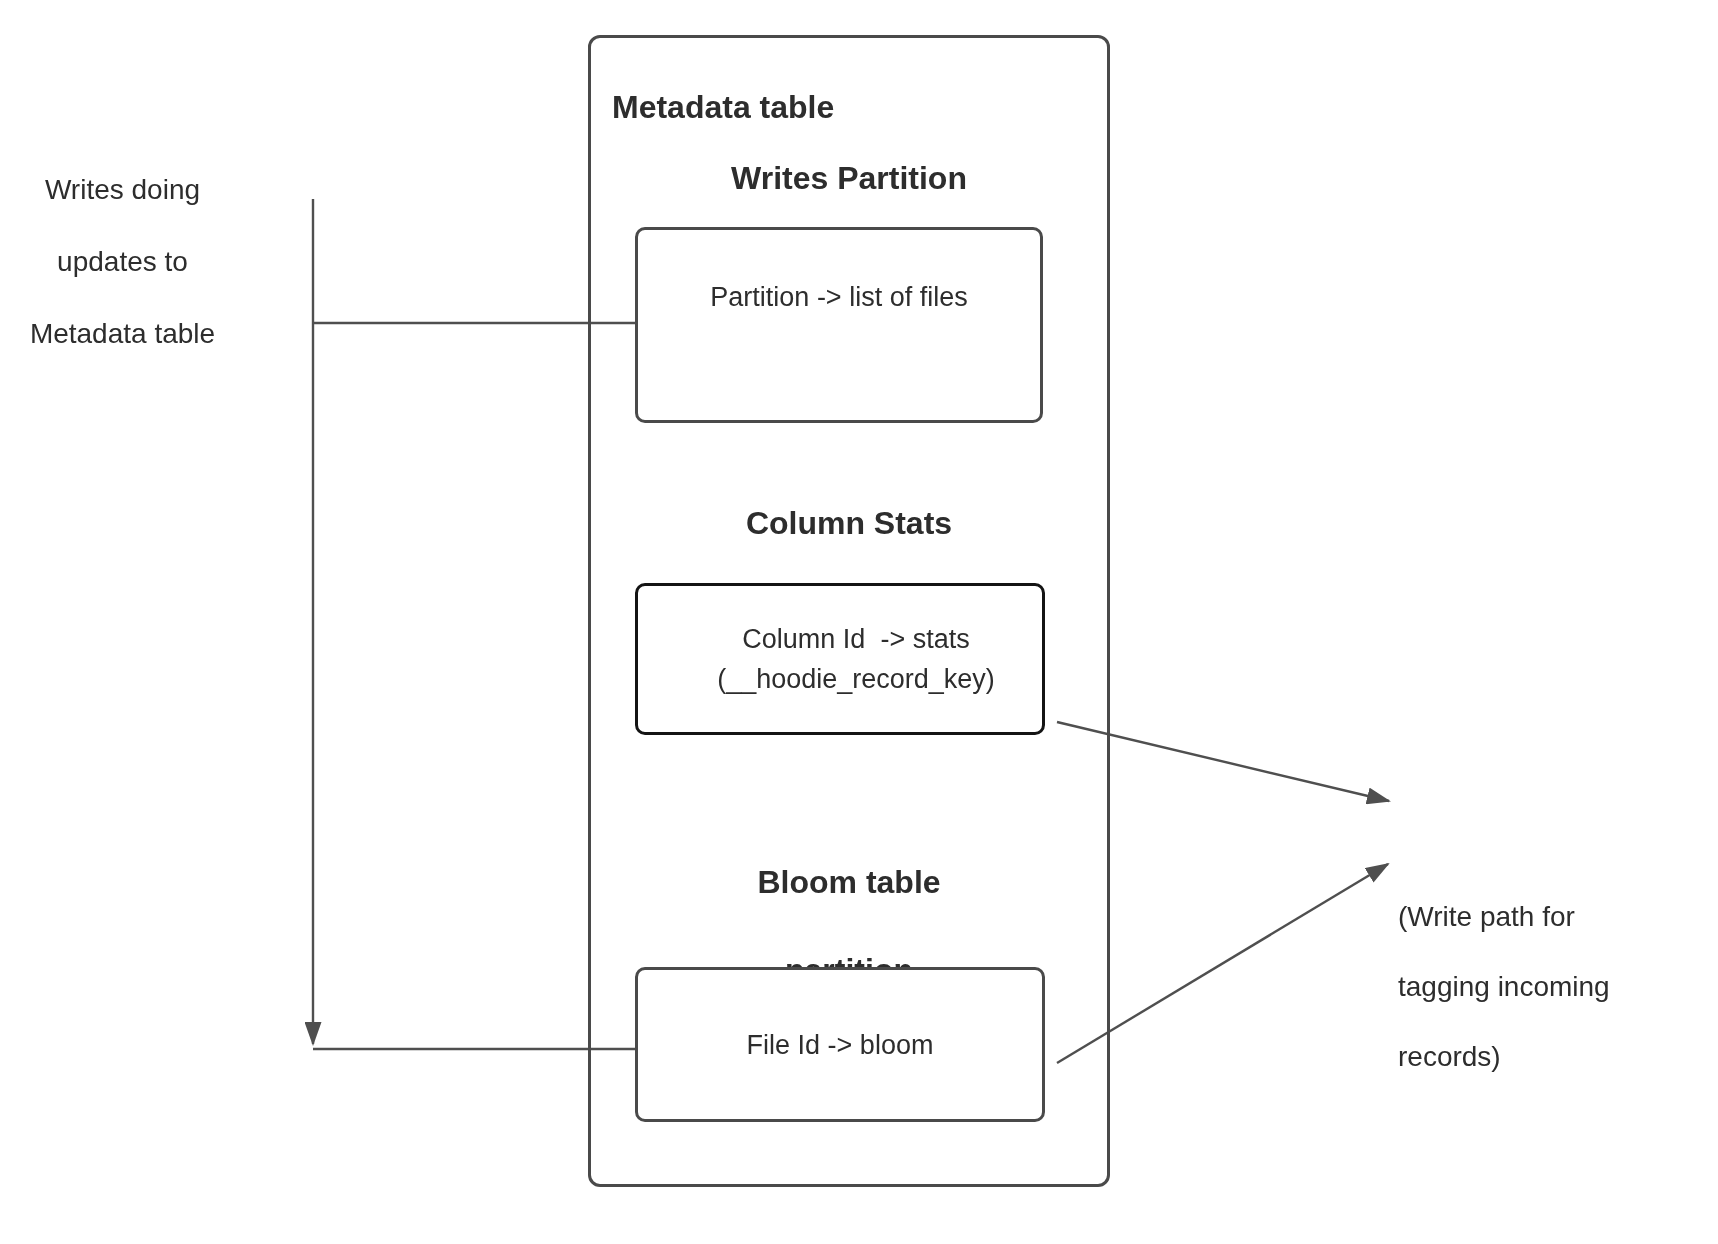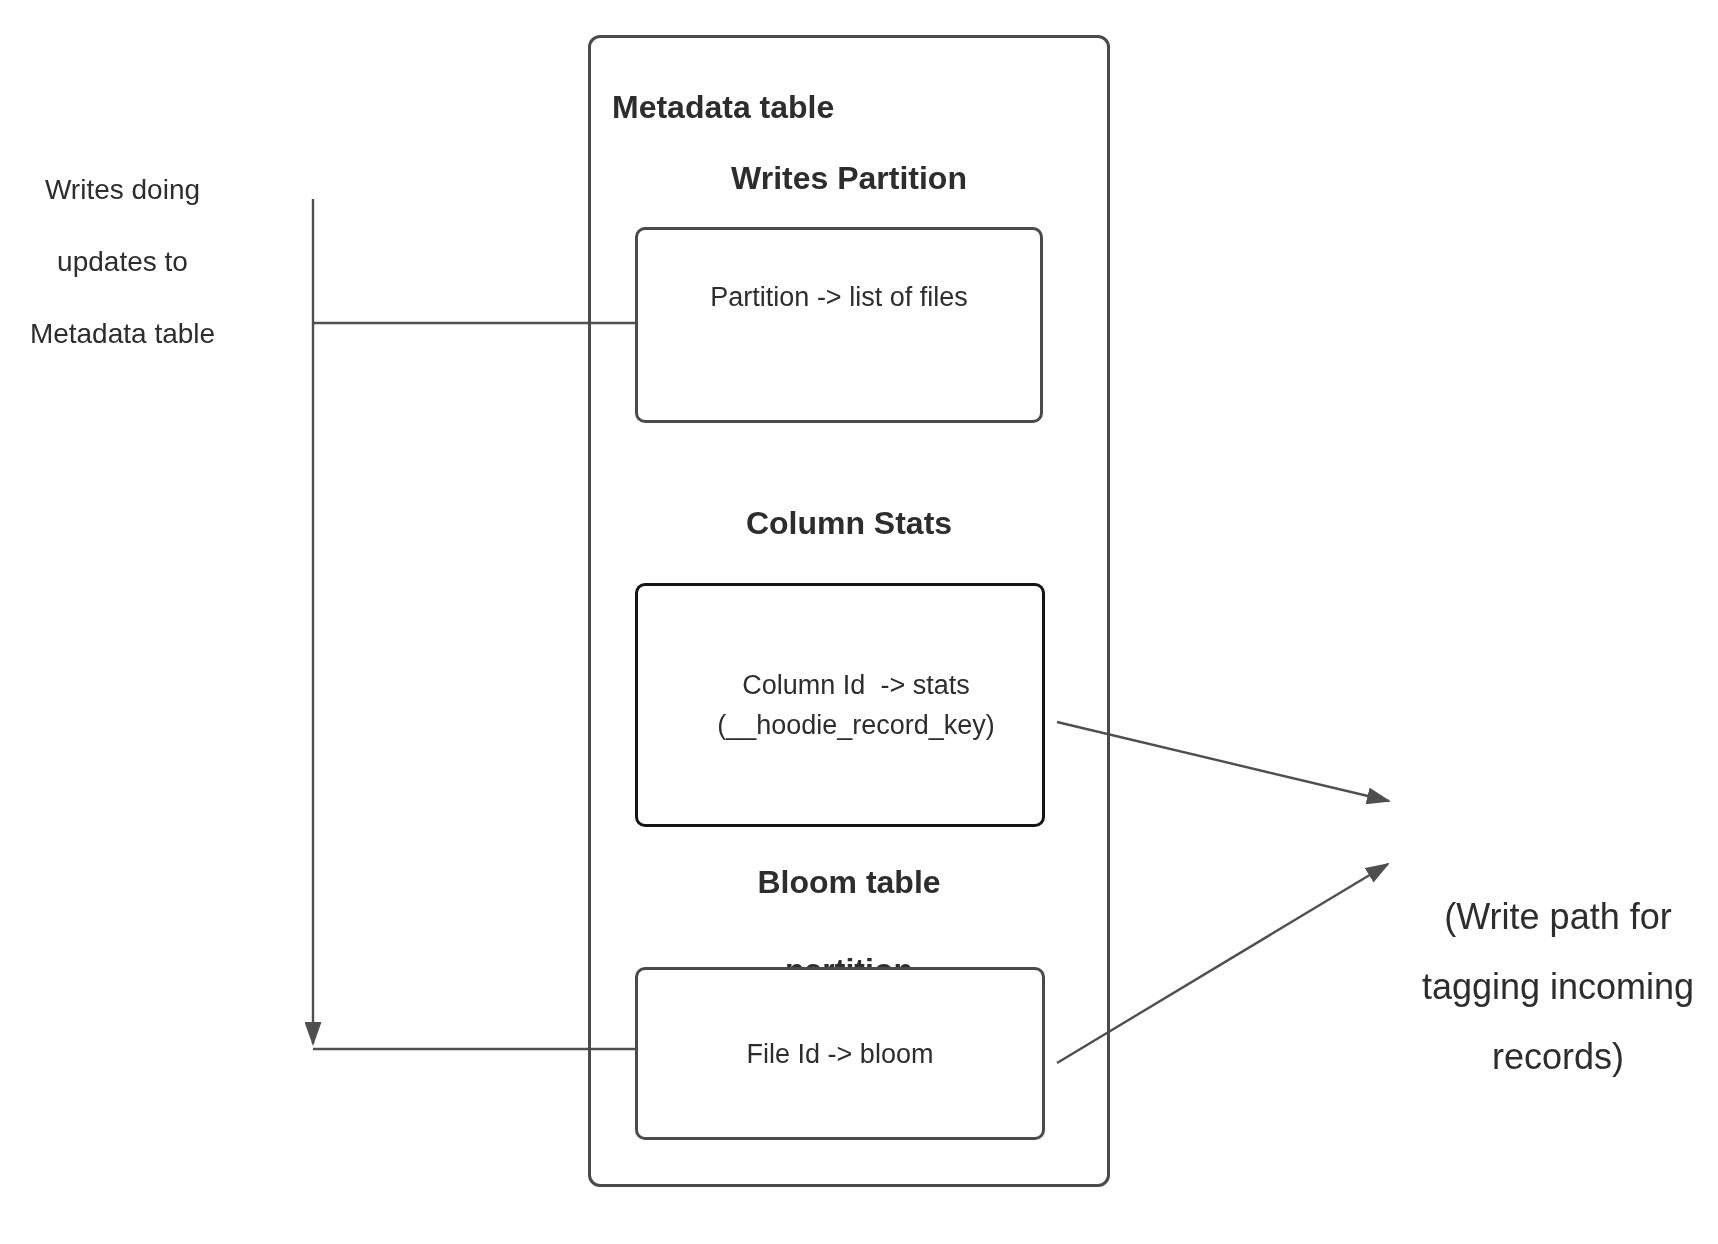--- a/index.html
+++ b/index.html
@@ -78,28 +78,28 @@
   }
   .files-box {
     top: 227px;
     width: 408px;
     height: 196px;
     padding-bottom: 56px;
   }
   .stats-box {
     top: 583px;
     width: 410px;
-    height: 244px;
+    height: 152px;
     border-color: #141414;
     padding-left: 32px;
   }
   .bloom-box {
     top: 967px;
     width: 410px;
-    height: 173px;
+    height: 155px;
   }
 
   .writer-note {
     position: absolute;
     left: 15px;
     top: 172px;
     width: 215px;
     text-align: center;
     font-size: 28px;
     line-height: 36px;
@@ -115,22 +115,21 @@
     font-size: 33px;
     font-weight: bold;
     line-height: 42px;
     white-space: nowrap;
   }
   .index-subtitle {
     position: absolute;
     left: 1398px;
     top: 899px;
     width: 320px;
-    text-align: center;
-    font-size: 36px;
+    font-size: 28px;
     line-height: 35px;
     white-space: pre;
   }
 </style>
 </head>
 <body>
 
 <div class="canvas">
 
   <svg class="connectors" width="1718" height="1244" viewBox="0 0 1718 1244" xmlns="http://www.w3.org/2000/svg">

